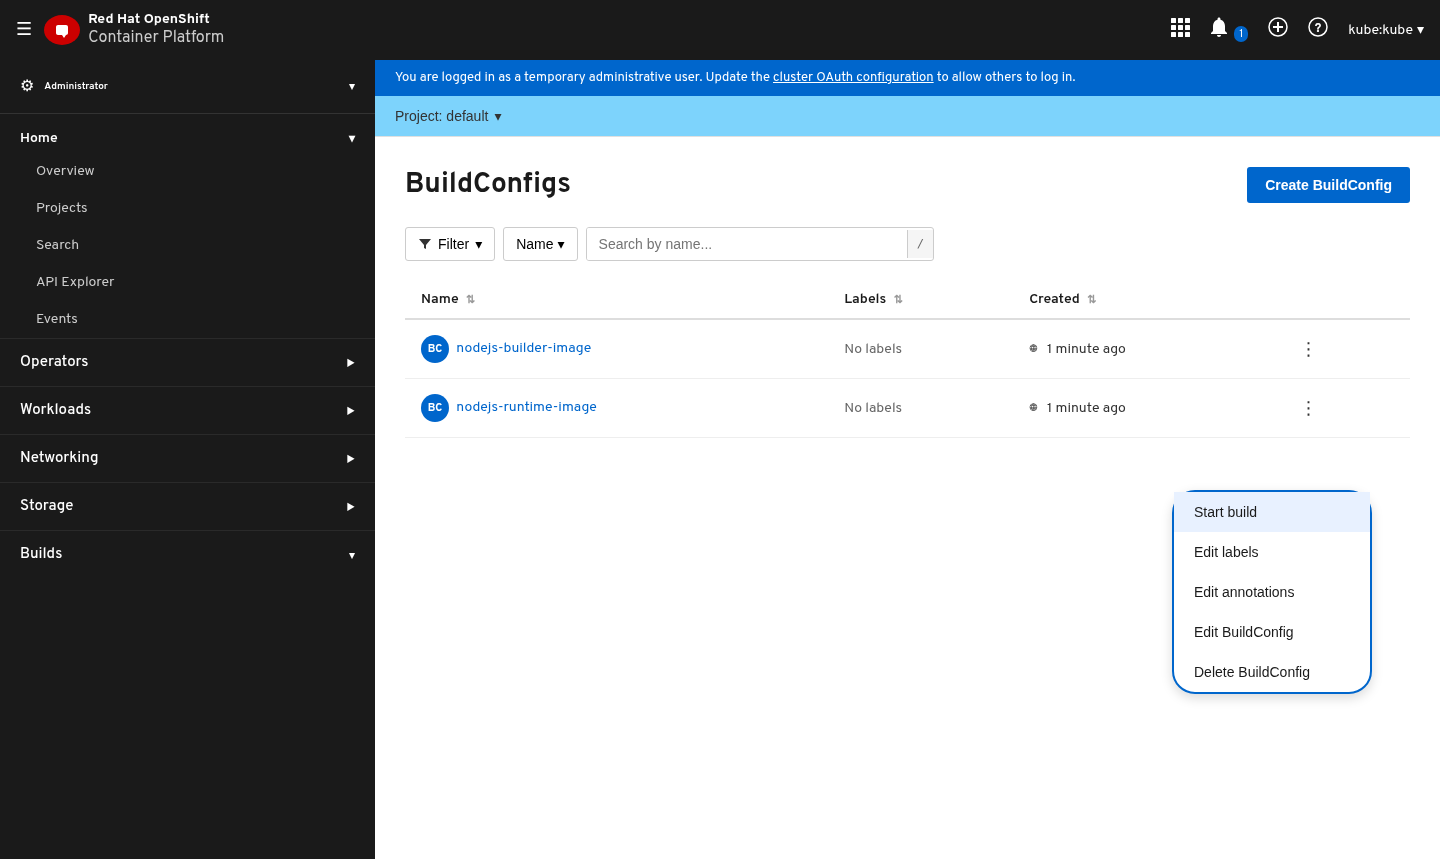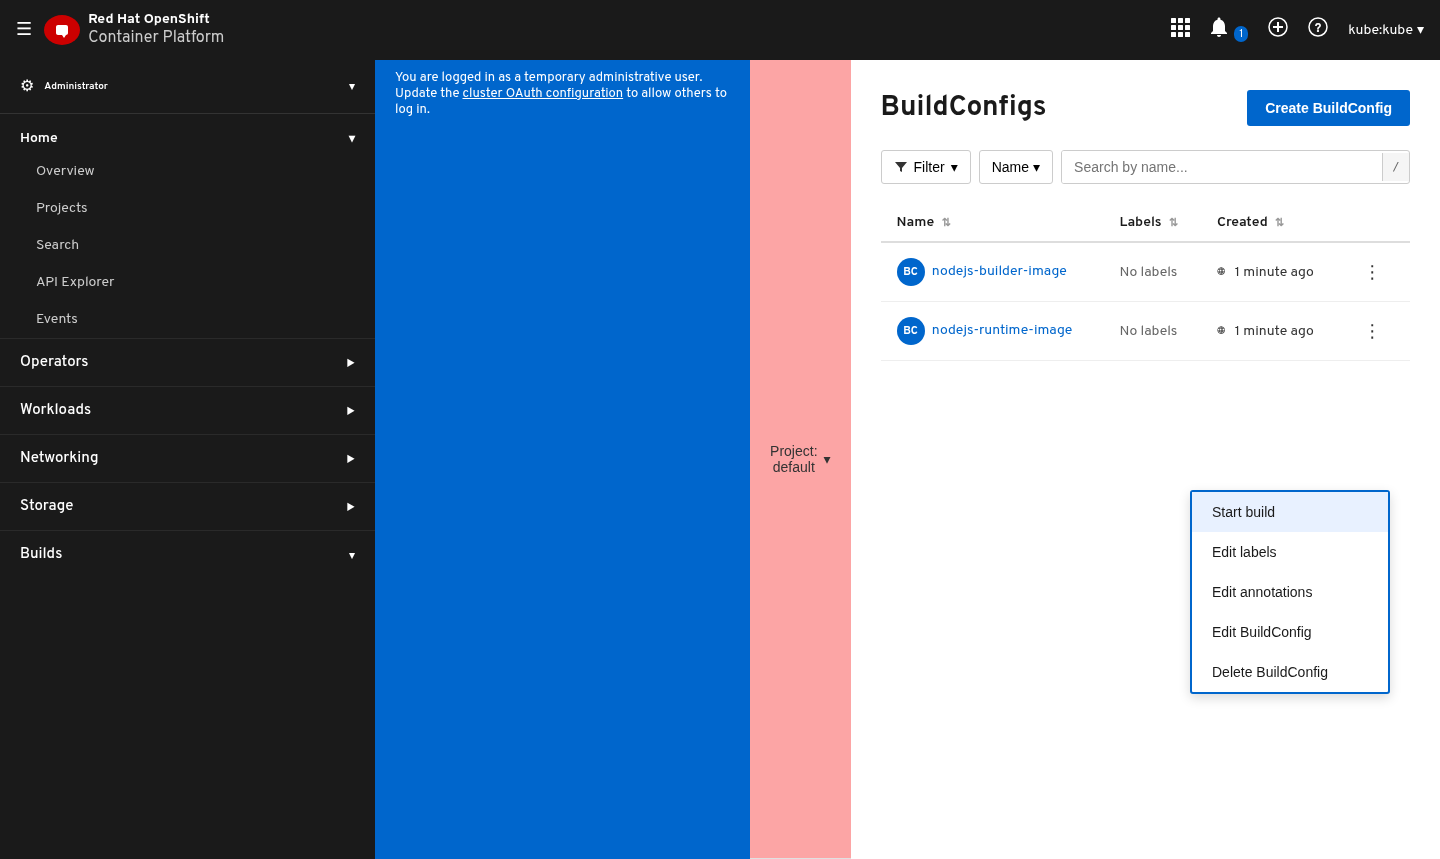--- a/index.html
+++ b/index.html
@@ -92,39 +92,40 @@
       border-top: 1px solid #2a2a2a;
     }
     .sidebar-nav-item .chevron { font-size: 12px; }
 
     
     .main-content {
       flex: 1;
       overflow-y: auto;
       background: #fff;
       display: flex;
+      flex-direction: column;
     }
 
     
     .info-banner {
       background: #0066cc;
       color: #fff;
       padding: 10px 20px;
       font-size: 13px;
     }
     .info-banner a { color: #fff; text-decoration: underline; }
 
     
     .project-bar {
-      padding: 28px 20px;
+      padding: 12px 20px;
       border-bottom: 1px solid #e0e0e0;
       display: flex;
       align-items: center;
       gap: 6px;
-      background: #fca5a5;
+      background: #7dd3fc;
     }
     .project-btn {
       display: flex;
       align-items: center;
       gap: 6px;
       font-size: 14px;
       color: #333;
       cursor: pointer;
       background: none;
       border: none;
@@ -469,19 +470,19 @@
                 <button class="kebab-btn" id="kebab-row2">⋮</button>
               </td>
             </tr>
           </tbody>
         </table>
       </div>
     </div>
   </div>
 </div>
 
-<div class="dropdown-menu" style="top: 490px; right: 50px;">
+<div class="dropdown-menu" style="top: 490px; right: 68px; border-radius: 23px;">
   <button class="dropdown-item active">Start build</button>
   <button class="dropdown-item">Edit labels</button>
   <button class="dropdown-item">Edit annotations</button>
   <button class="dropdown-item">Edit BuildConfig</button>
   <button class="dropdown-item">Delete BuildConfig</button>
 </div>
 
 </body></html>

